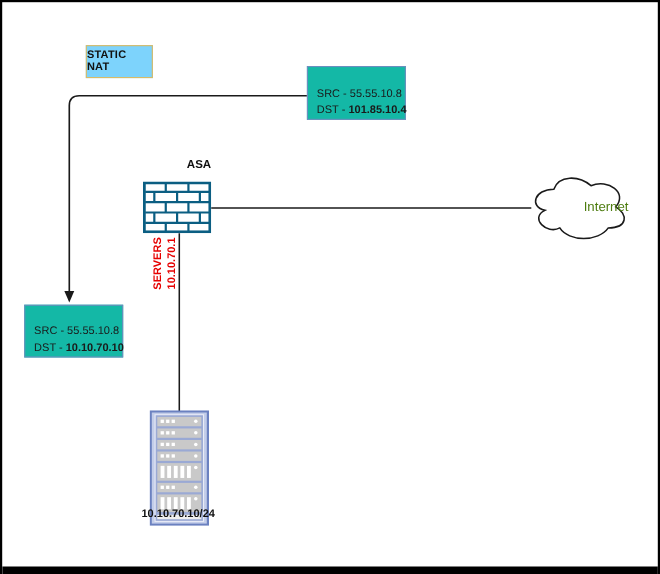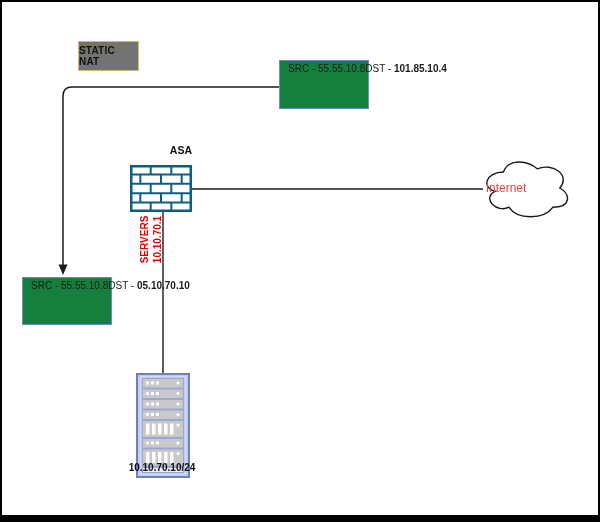--- a/index.html
+++ b/index.html
@@ -12,29 +12,29 @@
     border-left:2px solid #000;
     border-right:2px solid #000;
     font-family:"Liberation Sans", sans-serif;
     overflow:hidden;
   }
   .abs{position:absolute;}
   svg{display:block;}
 
   .note-box{
     left:76px;top:39px;width:61px;height:30px;
-    background:#737373;border:1px solid #d8bb66;
+    background:#7dd3fc;border:1px solid #d8bb66;
     display:flex;align-items:center;justify-content:center;
     font-size:10px;font-weight:bold;color:#111;
     letter-spacing:.2px;
   }
   .packet-box{
     width:90px;height:49px;
-    background:#15803d;border:1px solid #6c8ebf;
-    display:flex;justify-content:space-between;
+    background:#14b8a6;border:1px solid #6c8ebf;
+    display:flex;flex-direction:column;justify-content:flex-end;
     padding-left:8px;
     font-size:10px;color:#1a1a1a;line-height:15px;
     white-space:nowrap;
   }
   #packet-top{left:277px;top:58px;}
   #packet-left{left:20px;top:275px;height:48px;}
   .bold{font-weight:bold;}
 
   .asa-label{
     left:128px;top:142px;width:62px;
@@ -45,23 +45,23 @@
     text-align:center;font-size:10.5px;font-weight:bold;color:#e60000;
     line-height:12px;white-space:nowrap;
   }
   .servers-label{
     left:121px;top:224px;width:56px;height:27px;
     transform:rotate(-90deg);
     text-align:center;font-size:10px;font-weight:bold;color:#e60000;
     line-height:13px;white-space:nowrap;
   }
   .internet-label{
-    left:459px;top:154px;width:90px;height:64px;
+    left:504px;top:154px;width:90px;height:64px;
     display:flex;align-items:center;justify-content:center;
-    font-size:12px;color:#ef4444;
+    font-size:12px;color:#4d7c0f;
   }
   .server-subnet-label{
     left:110px;top:460px;width:100px;
     text-align:center;font-size:10px;font-weight:bold;color:#111;
   }
   .bottom-bar{
     left:0;bottom:0;width:600px;height:7px;background:#000;
   }
 </style>
 </head>
@@ -83,21 +83,21 @@
 
   <div class="abs note-box">STATIC NAT</div>
 
   <div class="abs packet-box" id="packet-top">
     <div>SRC - 55.55.10.8</div>
     <div><span>DST - </span><span class="bold">101.85.10.4</span></div>
   </div>
 
   <div class="abs packet-box" id="packet-left">
     <div>SRC - 55.55.10.8</div>
-    <div><span>DST - </span><span class="bold">05.10.70.10</span></div>
+    <div><span>DST - </span><span class="bold">10.10.70.10</span></div>
   </div>
 
   <div class="abs asa-label">ASA</div>
 
   <svg class="abs" style="left:128px;top:163px;" width="62" height="47" viewBox="0 0 62 47">
     <rect x="1.25" y="1.25" width="59.5" height="44.5" fill="#ffffff" stroke="#0b5e82" stroke-width="2.5"></rect>
     <g stroke="#0b5e82" stroke-width="2">
       <line x1="2" y1="9.4" x2="60" y2="9.4"></line>
       <line x1="2" y1="18.8" x2="60" y2="18.8"></line>
       <line x1="2" y1="28.2" x2="60" y2="28.2"></line>

